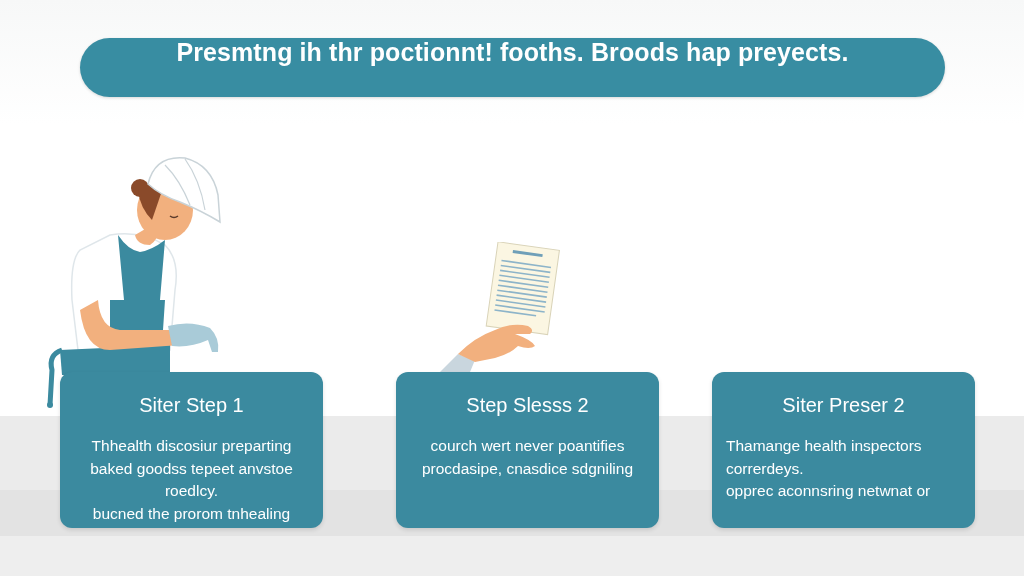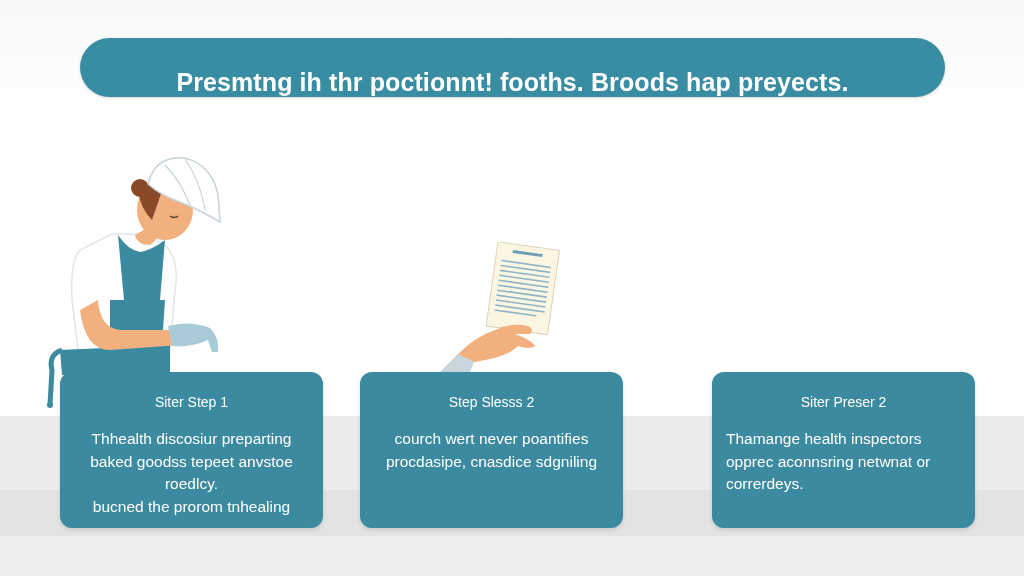--- a/index.html
+++ b/index.html
@@ -12,34 +12,34 @@
   .bg-top { position: absolute; left: 0; top: 0; width: 1024px; height: 416px;
     background: linear-gradient(#f7f8f8 0%, #ffffff 30%, #ffffff 100%); }
   .band-1 { position: absolute; left: 0; top: 416px; width: 1024px; height: 74px; background: #ebebeb; }
   .band-2 { position: absolute; left: 0; top: 490px; width: 1024px; height: 46px; background: #e3e3e3; }
   .band-3 { position: absolute; left: 0; top: 536px; width: 1024px; height: 40px; background: #eeeeee; }
 
   .title-pill {
     position: absolute; left: 80px; top: 38px; width: 865px; height: 59px;
     border-radius: 30px; background: #388da2;
     box-shadow: 0 1px 3px rgba(0,0,0,0.15);
-    display: flex; align-items: flex-end; justify-content: center;
+    display: flex; align-items: flex-start; justify-content: center;
   }
   .title-text { color: #ffffff; font-weight: 700; font-size: 25px; letter-spacing: 0.1px; }
 
   .card {
     position: absolute; top: 372px; width: 263px; height: 156px;
     border-radius: 12px; background: #3b8a9f;
     box-shadow: 0 2px 4px rgba(0,0,0,0.12);
     color: #ffffff; text-align: center; padding-top: 22px;
   }
   .card-1 { left: 60px; }
-  .card-2 { left: 360px; }
+  .card-2 { left: 396px; }
   .card-3 { left: 712px; }
-  .card-title { font-size: 14px; font-weight: 400; margin-bottom: 18px; }
+  .card-title { font-size: 20px; font-weight: 400; margin-bottom: 18px; }
   .card-body { font-size: 15.5px; line-height: 22.5px; padding: 0 16px; }
   .card-3 .card-body { text-align: left; padding-left: 14px; }
   .card-body span { display: block; white-space: nowrap; }
 
   .illustration { position: absolute; }
 </style>
 </head>
 <body>
 
 <div class="bg-top"></div>
@@ -116,16 +116,16 @@
   <div class="card-body">
     <span>courch wert never poantifies</span>
     <span>procdasipe, cnasdice sdgniling</span>
   </div>
 </div>
 
 <div class="card card-3">
   <div class="card-title">Siter Preser 2</div>
   <div class="card-body">
     <span>Thamange health inspectors</span>
+    <span>correrdeys.</span>
     <span>opprec aconnsring netwnat or</span>
-    <span>correrdeys.</span>
   </div>
 </div>
 
 </body></html>

